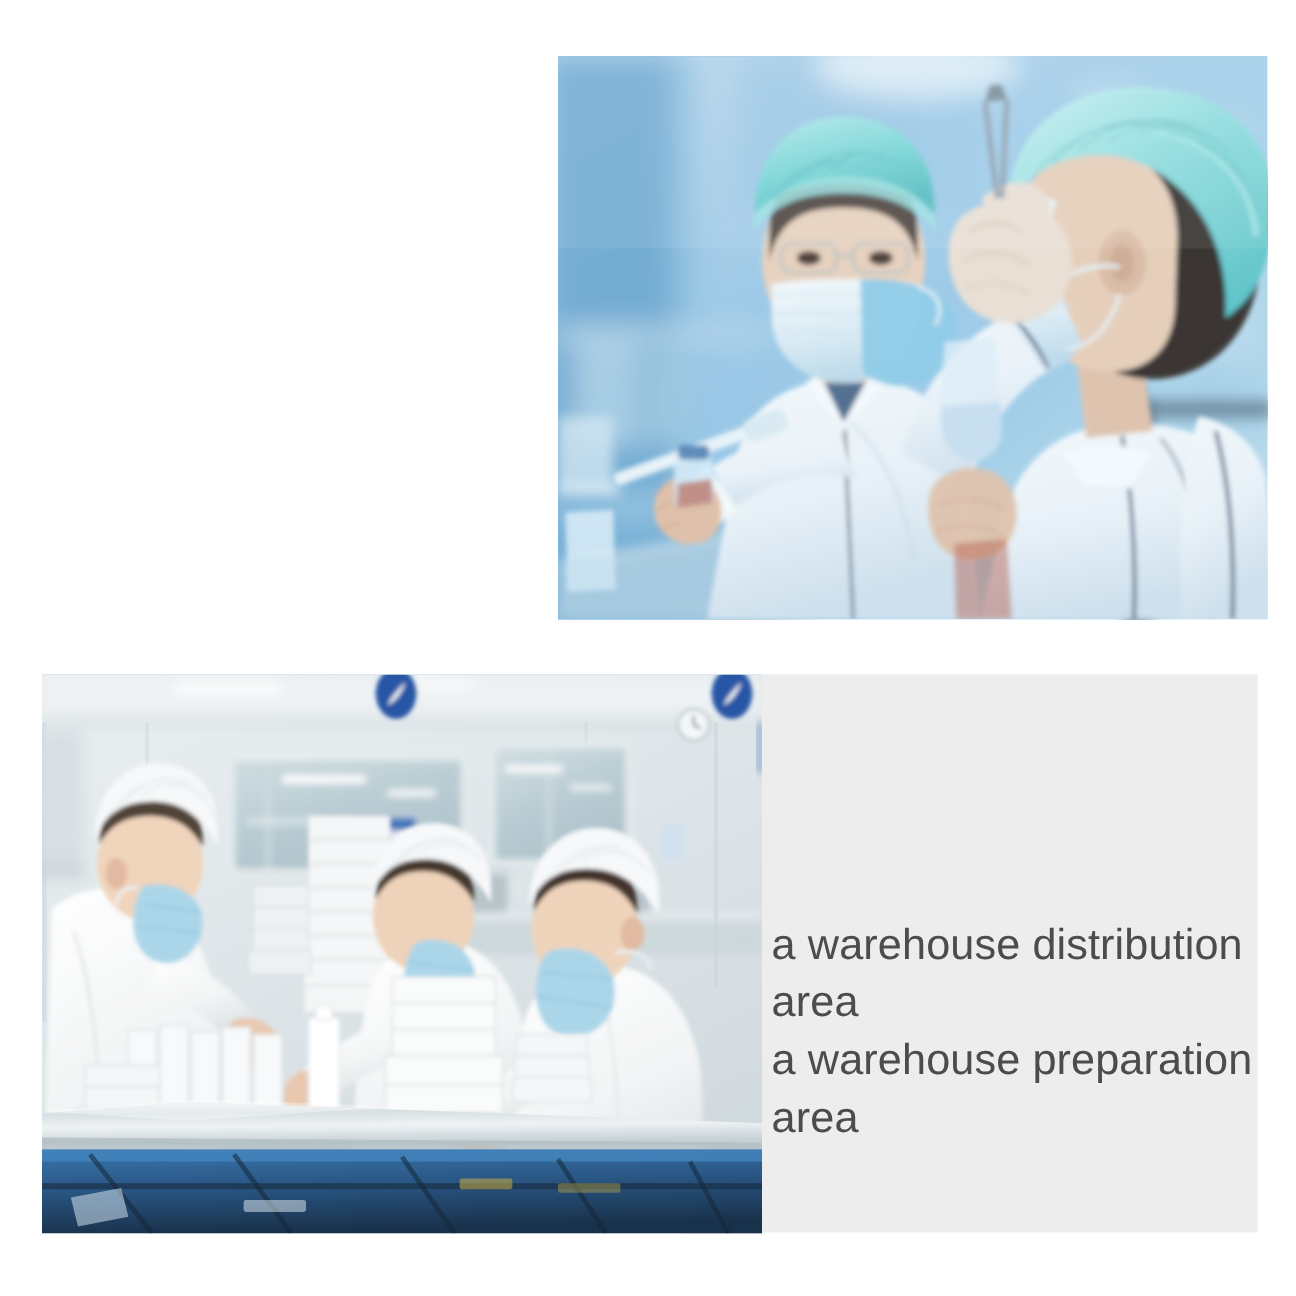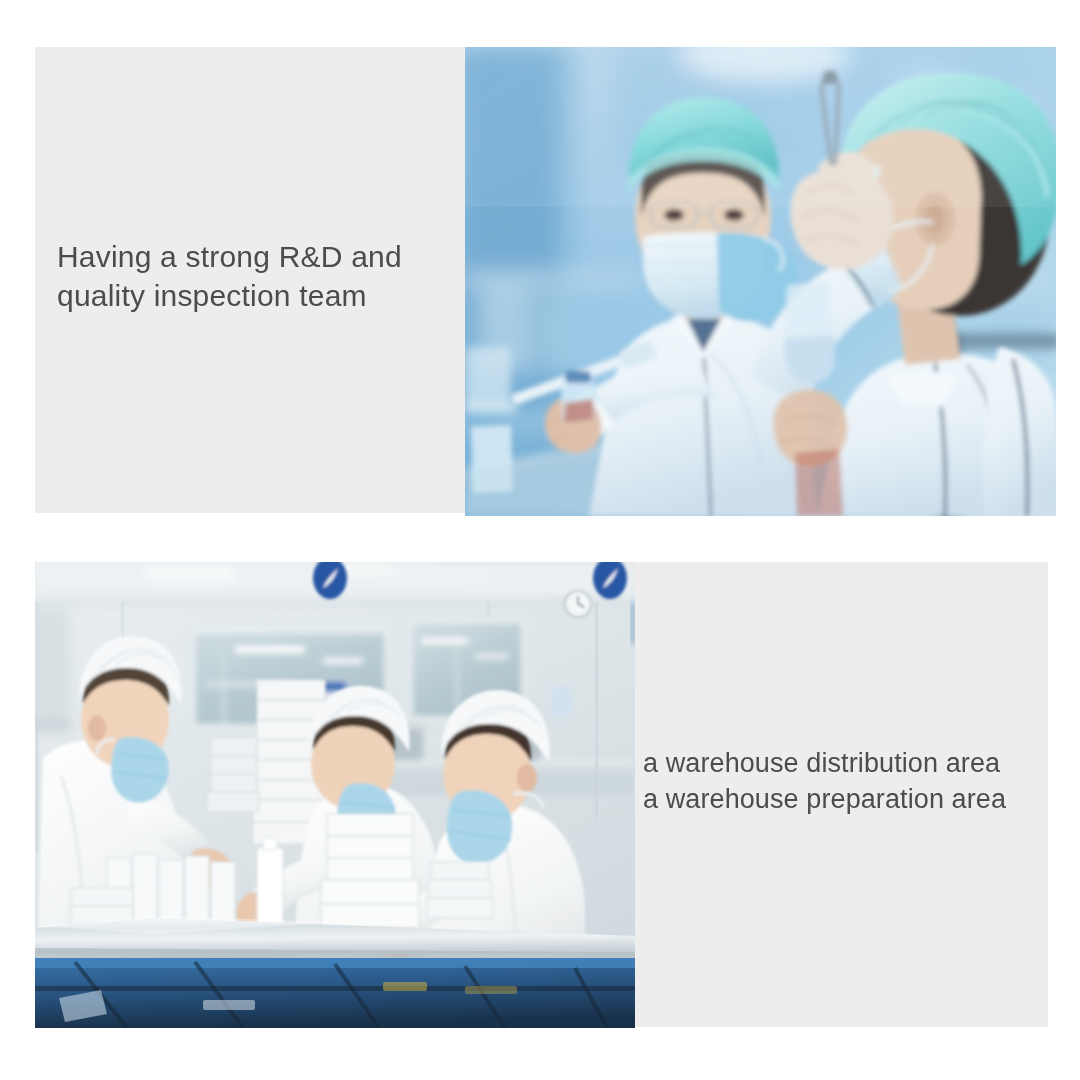--- a/index.html
+++ b/index.html
@@ -74,41 +74,37 @@
     position: absolute;
     left: 600px;
     top: 0;
     width: 413px;
     height: 465px;
     background: #ededed;
   }
   #bottom-caption {
     position: absolute;
     left: 8px;
-    top: 184px;
+    top: 201px;
     width: 405px;
     color: #4c4c4c;
-    font-size: 27px;
+    font-size: 36px;
     line-height: 1.33;
     letter-spacing: 0.1px;
     font-weight: 400;
     white-space: pre-line;
   }
 
   .photo-svg { display: block; width: 100%; height: 100%; }
 </style>
 </head>
 <body>
 
 <div id="section-top">
 
-  <div id="top-text-panel">
-    <div id="top-caption">Having a strong R&amp;D and
-quality inspection team</div>
-  </div>
 
   <div id="top-photo">
     <svg class="photo-svg" viewBox="0 0 591 469" preserveAspectRatio="xMidYMid slice">
       <defs>
         <linearGradient id="labBg" x1="0" y1="0" x2="1" y2="1">
           <stop offset="0%" stop-color="#5f9fd1"></stop>
           <stop offset="38%" stop-color="#7db7e0"></stop>
           <stop offset="70%" stop-color="#a8d2ea"></stop>
           <stop offset="100%" stop-color="#cfe6f2"></stop>
         </linearGradient>

